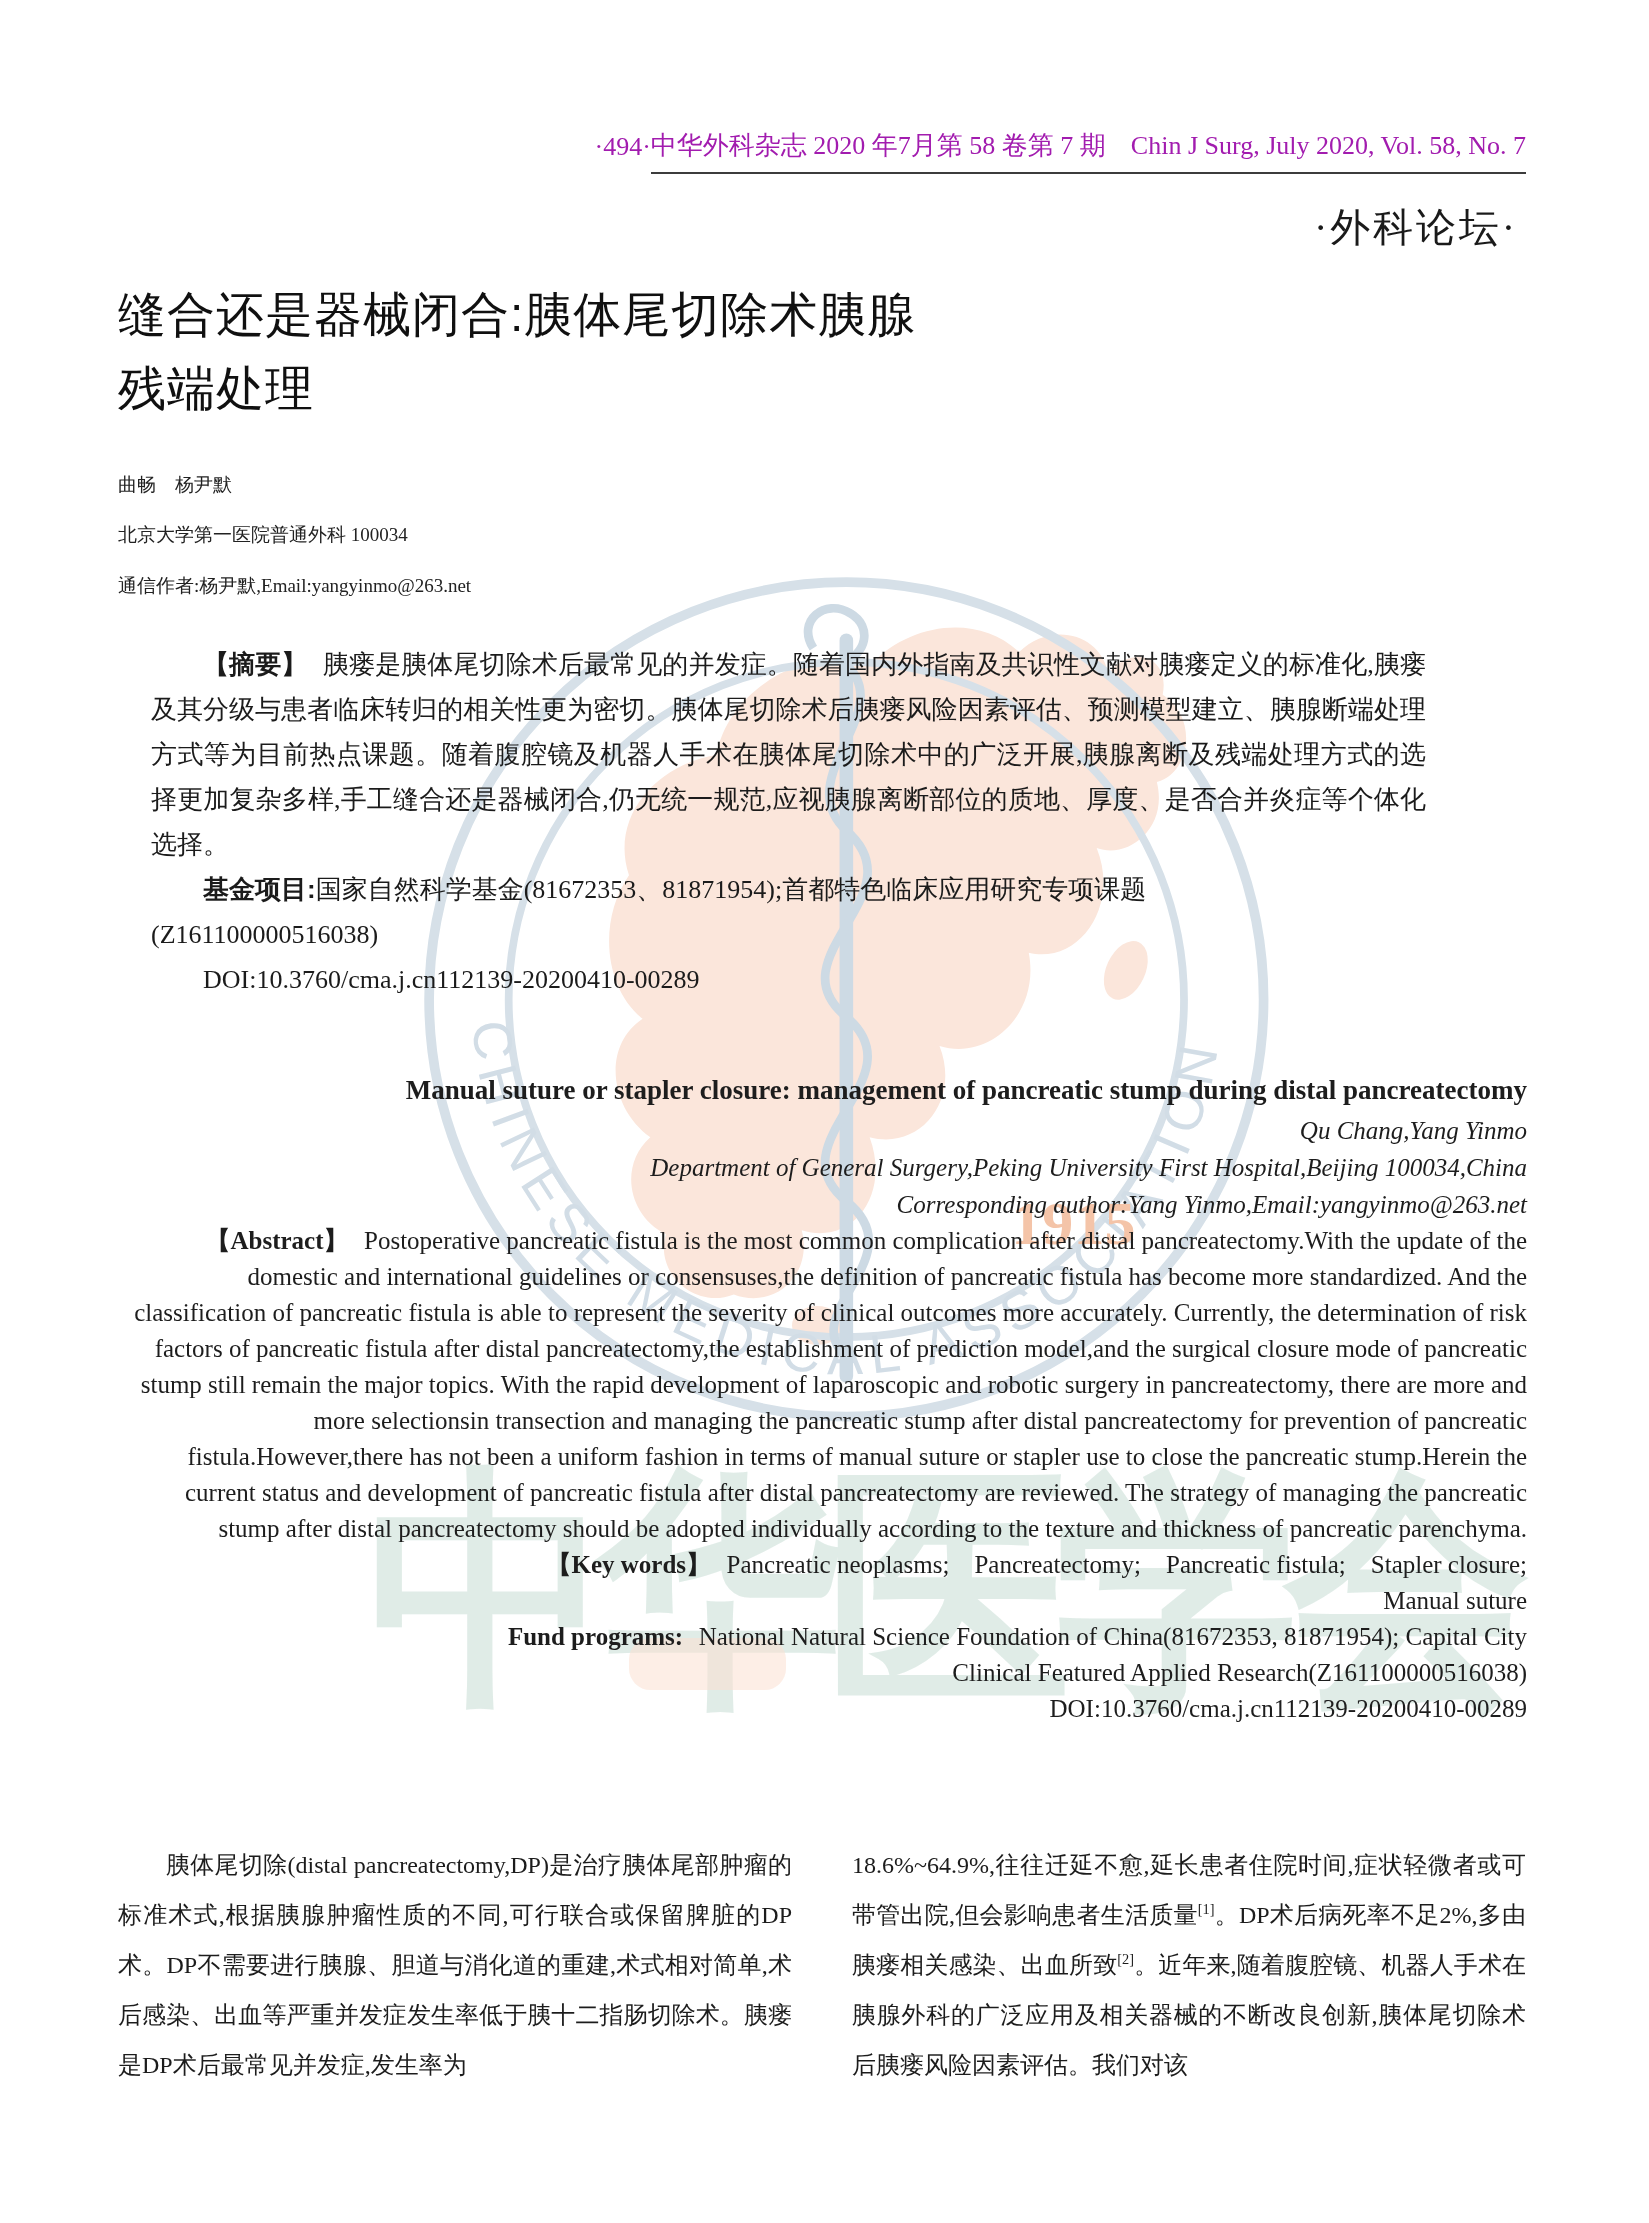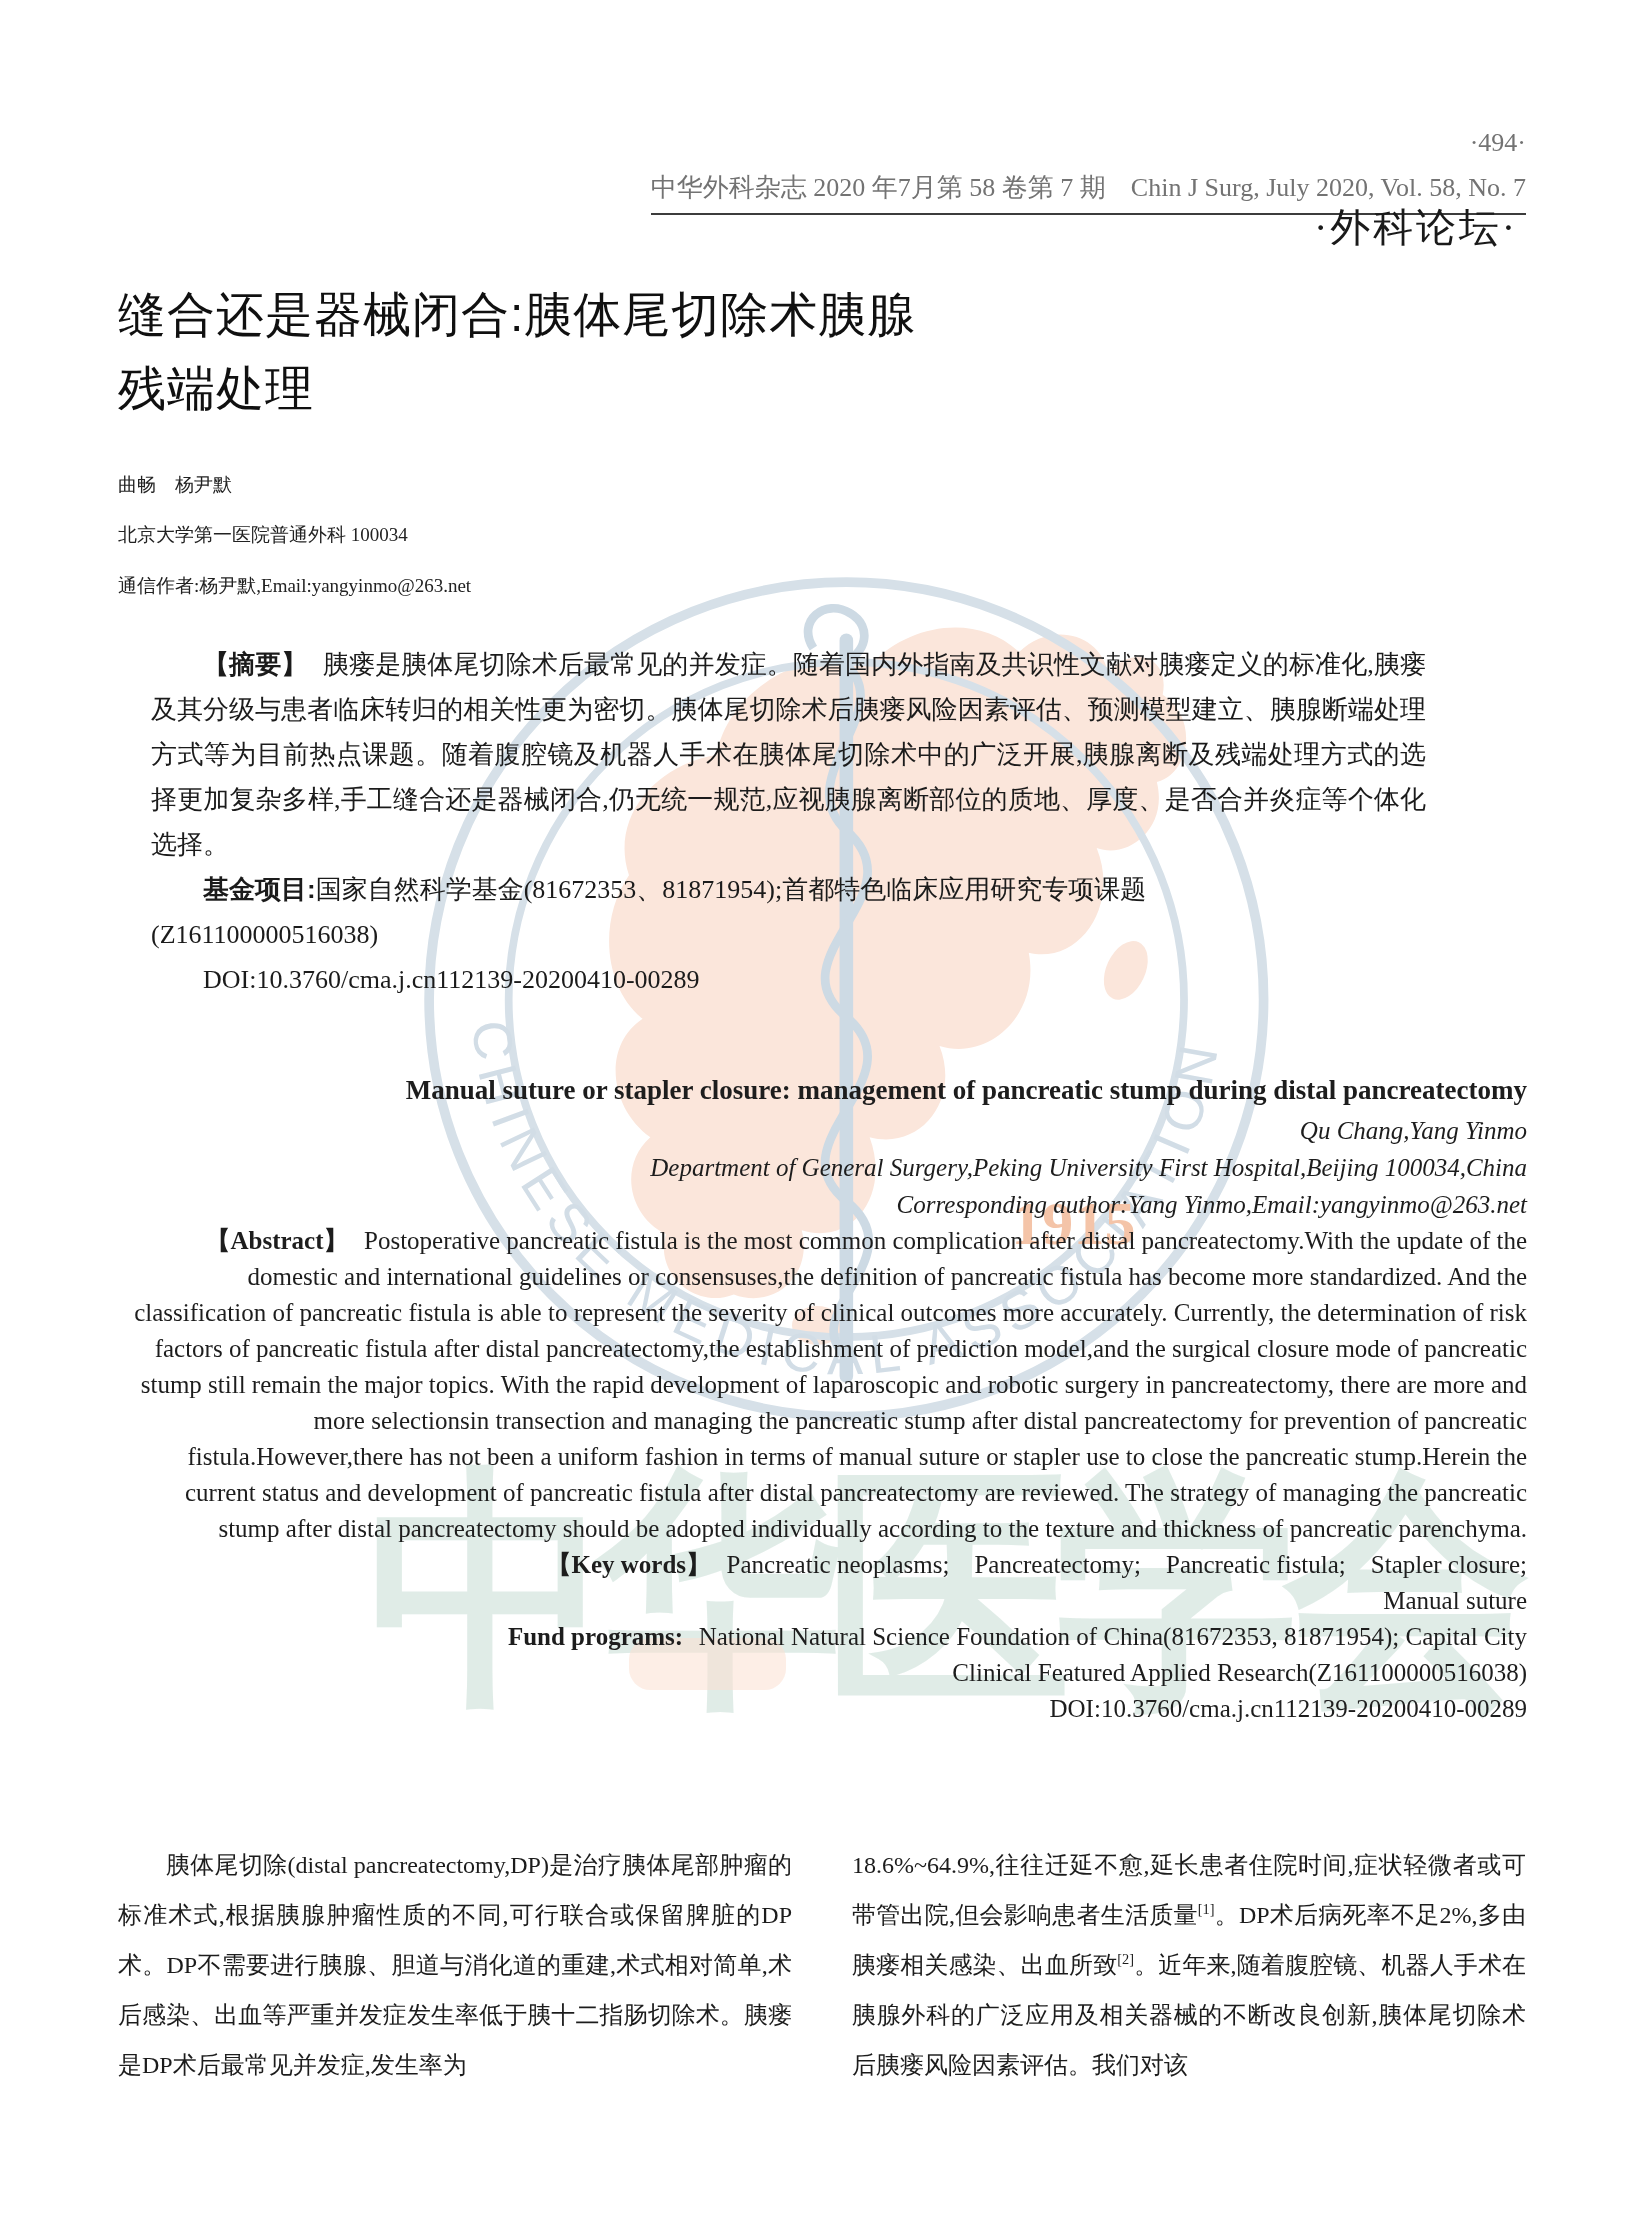--- a/index.html
+++ b/index.html
@@ -7,22 +7,22 @@
         font-family:"Liberation Serif","DejaVu Serif",serif;color:#1d1d1d;margin:0 auto;}
   
   .wm-layer{position:absolute;inset:0;z-index:0;pointer-events:none;}
   .callig{position:absolute;top:1428px;left:367px;font-size:245px;font-weight:700;
           letter-spacing:-15.5px;color:#d9e8e2;opacity:.8;white-space:nowrap;
           font-family:"DejaVu Serif","Liberation Serif",serif;transform:scaleY(1.04);}
   .seal-blob{position:absolute;top:1638px;left:629px;width:157px;height:52px;
              background:#fbe0d2;border-radius:21.3px;opacity:.55;}
   
   .blk{position:absolute;z-index:1;}
-  .hdr{top:128px;left:118px;right:124px;display:flex;justify-content:space-between;
-       align-items:flex-end;font-size:26px;color:#737373;flex-direction:column;}
+  .hdr{top:128px;left:118px;right:124px;display:flex;justify-content:flex-end;
+       align-items:flex-end;font-size:26px;color:#a21caf;}
   .hdr-left{padding-bottom:11.6px;}
   .hdr-right{padding-bottom:8.7px;border-bottom:2.9px solid #3c3c3c;white-space:nowrap;}
   .hdr-right .sep{display:inline-block;width:25px;}
   .forum{top:200px;right:132px;font-size:40px;letter-spacing:2.9px;color:#1a1a1a;}
   .title{top:278px;left:118px;width:1203px;font-family:"Liberation Sans","DejaVu Sans",sans-serif;
          font-weight:400;font-size:48px;line-height:74px;color:#101010;letter-spacing:1px;}
   .byline{left:118px;font-size:19px;color:#222;}
   .authors{top:472px;}
   .affil{top:522px;}
   .corr{top:573px;}

